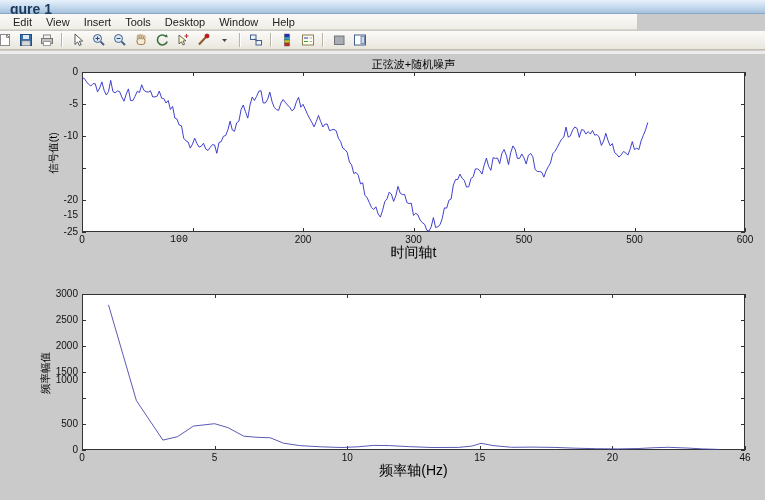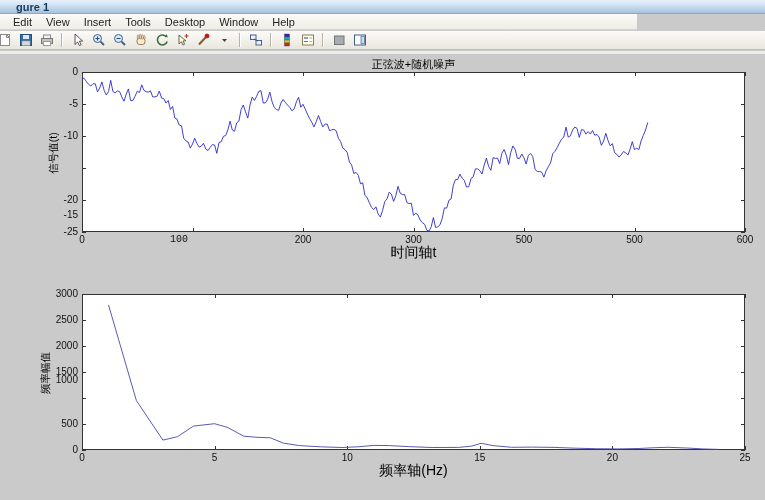--- a/index.html
+++ b/index.html
@@ -2,21 +2,21 @@
 <html><head>
 <meta charset="utf-8">
 <style>
   html,body{margin:0;padding:0;width:765px;height:500px;overflow:hidden;
     font-family:"Liberation Sans","DejaVu Sans",sans-serif;background:#cacaca;}
   #window{position:absolute;inset:0;}
   
   #titlebar{position:absolute;left:0;top:0;width:765px;height:13px;
     background:linear-gradient(#e8f1fa 0%,#cfe1f2 40%,#a7c2dd 100%);
     border-bottom:1px solid #8aa8c6;}
-  #titletext{position:absolute;left:16px;top:1px;font-size:11px;color:#1a3a5c;font-weight:bold;}
+  #titletext{position:absolute;left:10px;top:1px;font-size:14px;color:#1a3a5c;font-weight:bold;}
   #menubar{position:absolute;left:0;top:14px;width:637px;height:16px;
     background:linear-gradient(#fbfaf7,#efede6);border-bottom:1px solid #d9d6cc;
     display:flex;align-items:center;padding-left:6px;box-sizing:border-box;}
   .menu-item{font-size:11px;color:#222;padding:1px 7px;cursor:default;}
   #toolbar{position:absolute;left:0;top:31px;width:765px;height:19px;
     background:linear-gradient(#fcfbf9,#e9e6dd);border-bottom:1px solid #c2beb2;
     display:flex;align-items:center;padding-left:0;box-sizing:border-box;overflow:hidden;}
   .tb-group{display:flex;align-items:center;}
   .tb-group.first{margin-left:-6px;}
   .tb-sep{width:1px;height:14px;background:#b8b4a8;margin:0 4px;border-right:1px solid #fff;}
@@ -293,21 +293,21 @@
           <line x1="663" y1="0.5" x2="659" y2="0.5" stroke="#333333" stroke-width="1" shape-rendering="crispEdges"></line>
           <polyline points="26.5,10.9 54.4,106.6 80.9,146.1 95.5,142.7 111.4,132.1 132.6,129.7 145.9,133.6 161.8,142.2 175.0,143.3 188.3,143.8 201.6,149.2 217.5,151.6 238.7,152.8 259.9,153.5 275.8,152.8 291.7,151.4 307.6,151.6 326.2,152.6 350.1,153.5 376.6,153.4 389.8,152.1 399.1,149.3 411.1,151.6 429.6,153.3 450.8,153.1 472.1,153.4 493.3,154.2 514.5,154.7 535.7,154.9 556.9,154.5 572.8,153.7 586.1,153.3 604.7,154.0 620.6,154.9 636.5,155.4" fill="none" stroke="#4747aa" stroke-width="0.9"></polyline>
         </svg>
       <div class="xlabel" style="top:168px;">频率轴(Hz)</div>
       <div class="ylabel" style="left:-96px;top:72px;width:120px;text-align:center;">频率幅值</div>
     <div class="tick-label x" style="left: -20px; top: 159px;">0</div>
         <div class="tick-label x" style="left: 112.6px; top: 159px;">5</div>
         <div class="tick-label x" style="left: 245.2px; top: 159px;">10</div>
         <div class="tick-label x" style="left: 377.8px; top: 159px;">15</div>
         <div class="tick-label x" style="left: 510.4px; top: 159px;">20</div>
-        <div class="tick-label x" style="left: 643px; top: 159px;">25</div>
+        <div class="tick-label x" style="left: 643px; top: 159px;">46</div>
         <div class="tick-label y" style="left: -40px; top: 151px;">0</div>
         <div class="tick-label y" style="left: -40px; top: 125px;">500</div>
         <div class="tick-label y" style="left: -40px; top: 81px;">1000</div>
         <div class="tick-label y" style="left: -40px; top: 73px;">1500</div>
         <div class="tick-label y" style="left: -40px; top: 47px;">2000</div>
         <div class="tick-label y" style="left: -40px; top: 21px;">2500</div>
         <div class="tick-label y" style="left: -40px; top: -5px;">3000</div>
       </div>
 
   </div>

